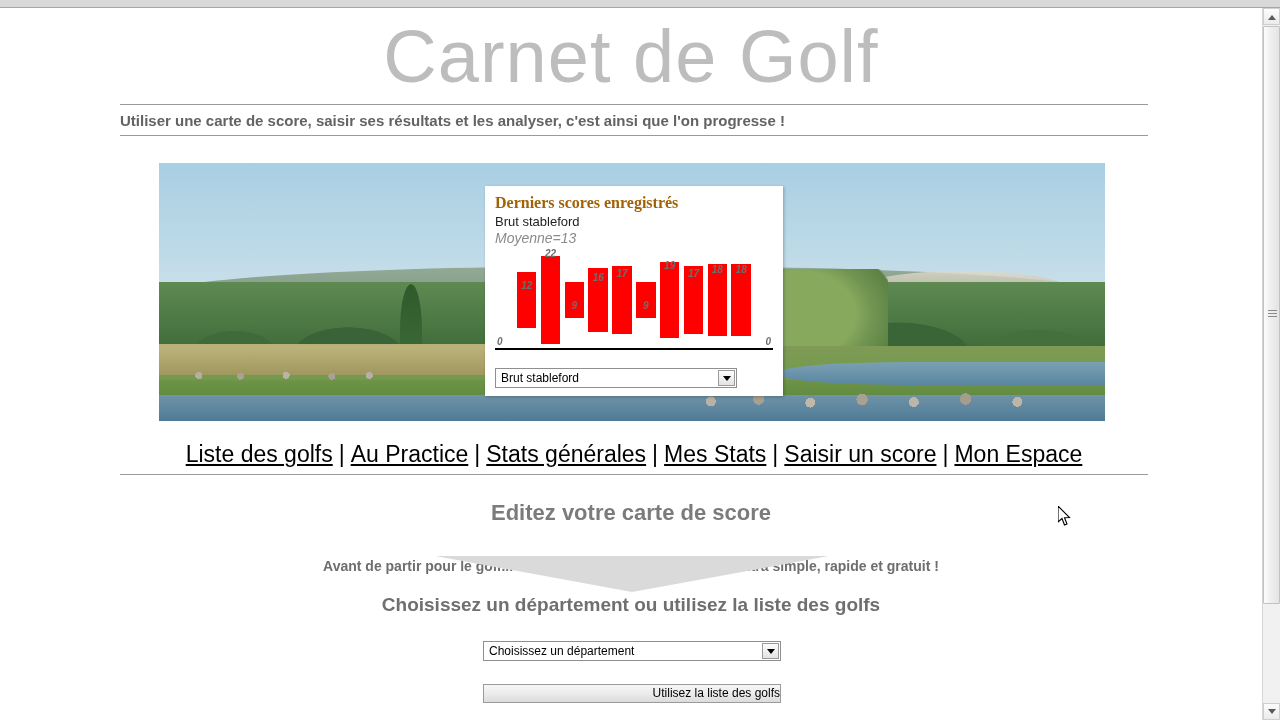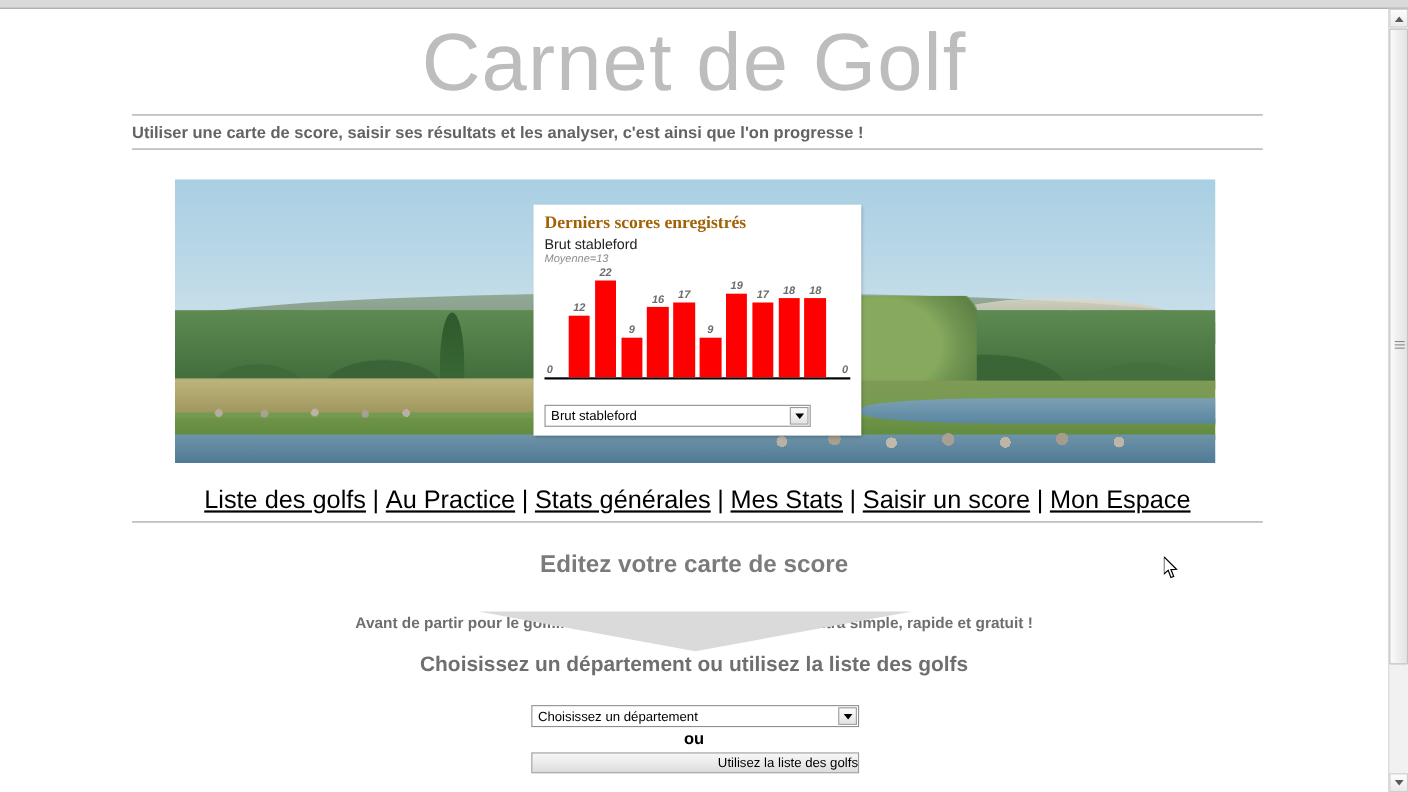--- a/index.html
+++ b/index.html
@@ -163,33 +163,33 @@
     background: #ffffff;
     box-shadow: 1px 1px 3px rgba(0,0,0,.25);
     padding: 8px 10px 0 10px;
   }
   .cw-title {
     font-size: 16px; font-weight: bold; color: #a16207;
     font-family: "Liberation Serif", serif;
     margin: 0 0 2px 0; line-height: 1.1;
   }
   .cw-sub { font-size: 13px; color: #222; line-height: 1.2; }
-  .cw-avg { font-size: 10px; color: #8b8b8b; font-style: italic; margin-top: 1px; }
+  .cw-avg { font-size: 14px; color: #8b8b8b; font-style: italic; margin-top: 1px; }
 
   .plot {
     position: relative; margin-top: 6px;
     height: 98px; border-bottom: 2px solid #000;
   }
   .bars {
     position: absolute; left: 22px; right: 22px; bottom: 0; top: 0;
     display: flex; align-items: flex-end; justify-content: space-between;
   }
   .bar-col {
     position: relative; width: 8.3%; height: 100%;
-    display: flex; flex-direction: column; justify-content: flex-end;
+    display: flex; flex-direction: column; justify-content: center;
   }
   .bar { width: 100%; background: #ff0000; }
   .bar-label {
     position: absolute; left: 0; width: 100%; text-align: center;
     font-size: 10px; font-style: italic; font-weight: bold; color: #6d6d6d;
   }
   .zero {
     position: absolute; bottom: 1px; font-size: 10px; font-style: italic;
     font-weight: bold; color: #6d6d6d;
   }
@@ -369,21 +369,20 @@
 
     <div class="choose-head">Choisissez un département ou utilisez la liste des golfs</div>
 
     <div class="winselect dept-select">
       <span>Choisissez un département</span>
       <span class="sel-btn">
         <span class="sel-arrow"></span>
       </span>
     </div>
 
-    <div class="ou">ou</div>
 
     <div class="list-button">Utilisez la liste des golfs</div>
 
   </div>
 
   <div class="scrollbar">
     <div class="sb-btn up">
         <span class="sb-arrow"></span>
       </div>
     <div class="sb-thumb">

